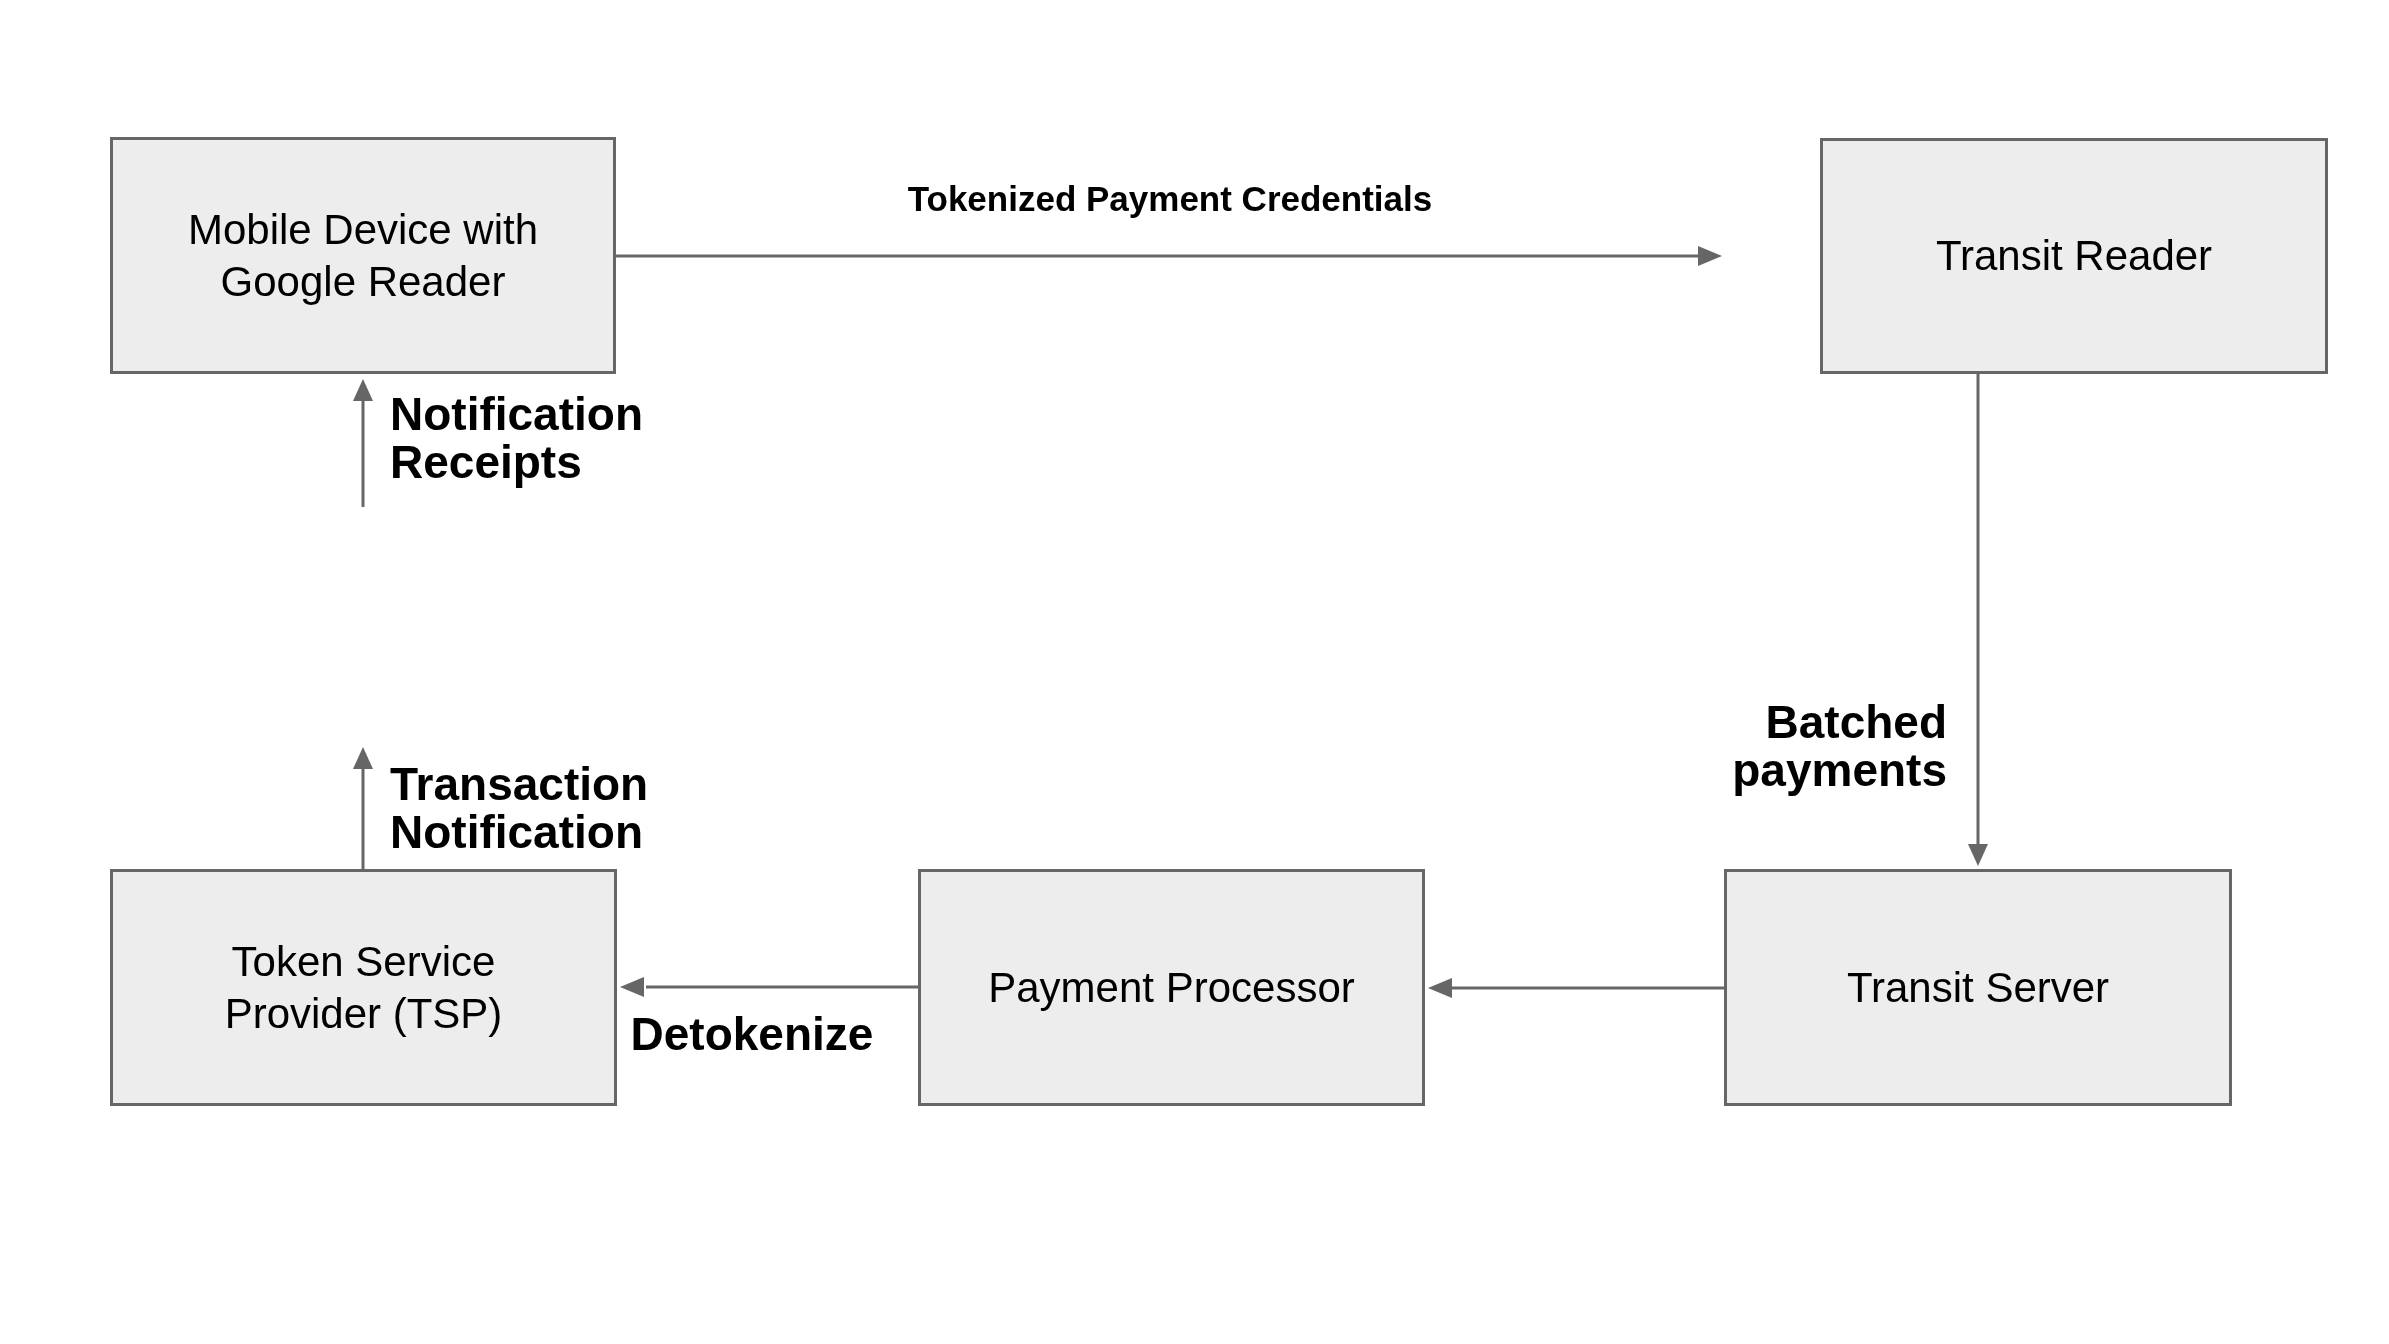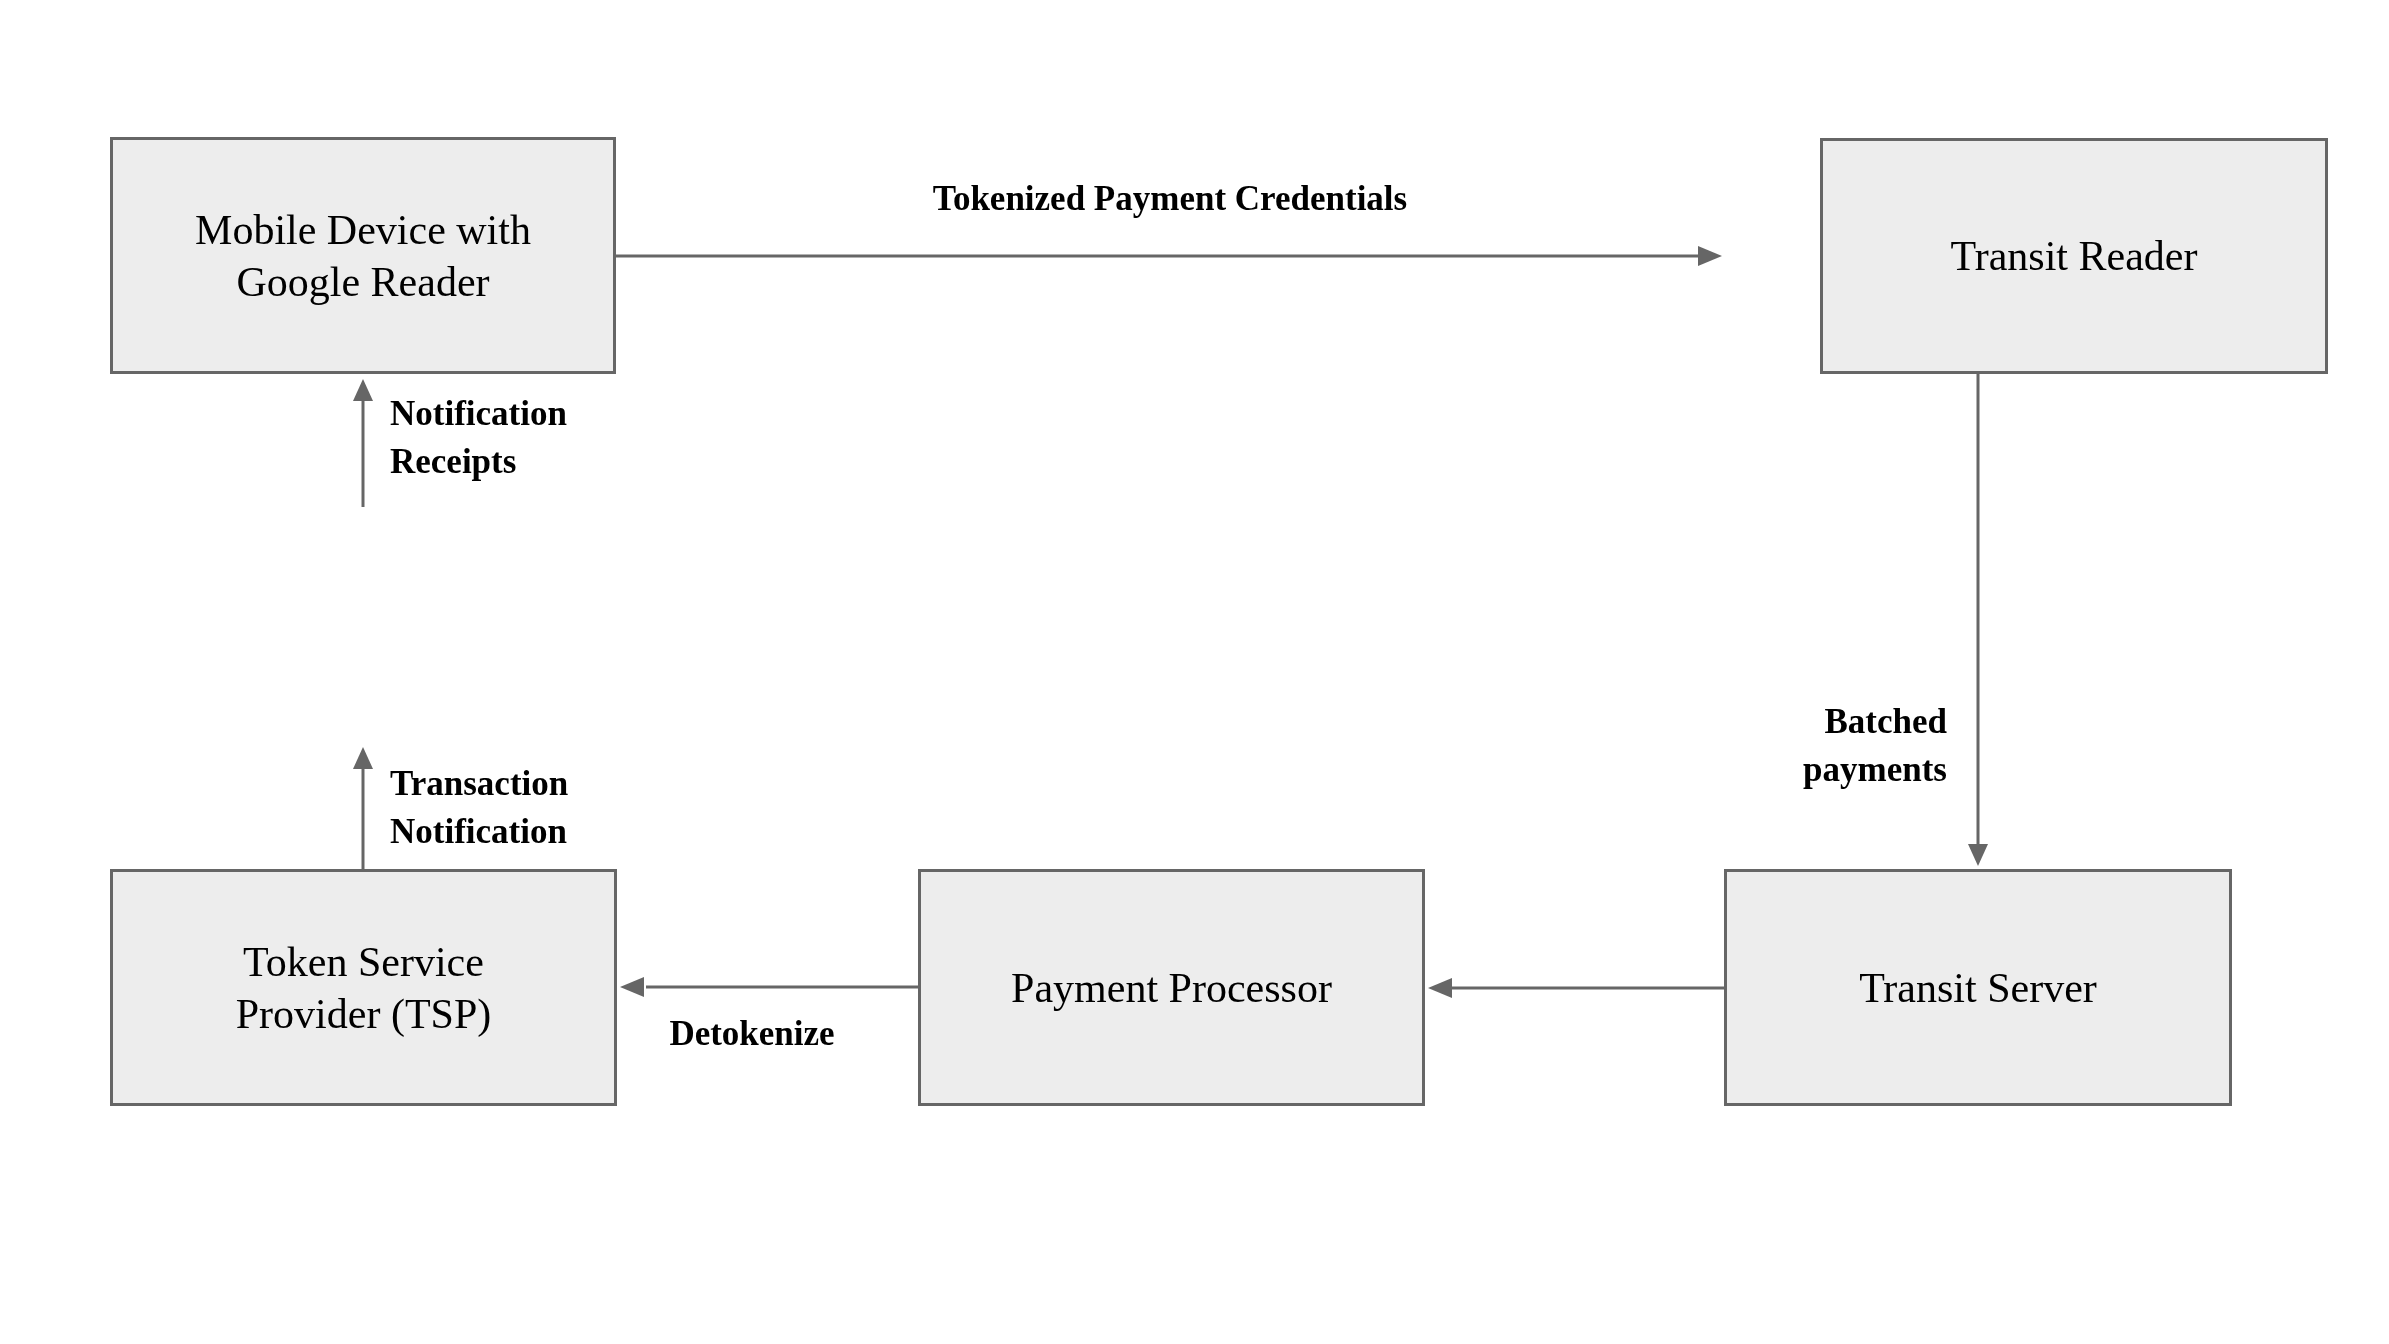--- a/index.html
+++ b/index.html
@@ -7,21 +7,21 @@
     --node-fill:#ededed;
     --node-border:#666666;
     --arrow:#666666;
     --text:#000000;
   }
   html,body{margin:0;padding:0;background:var(--bg);}
   #canvas{
     position:relative;
     width:2389px;height:1344px;
     background:var(--bg);
-    font-family:Liberation Serif, serif;
+    font-family:Liberation Sans, sans-serif;
     color:var(--text);
     overflow:hidden;
   }
   #connectors{position:absolute;left:0;top:0;width:2389px;height:1344px;}
   #connectors line{stroke:var(--arrow);stroke-width:3;}
   #connectors polygon{fill:var(--arrow);stroke:none;}
   .node{
     position:absolute;
     box-sizing:border-box;
     background:var(--node-fill);
@@ -33,21 +33,21 @@
     font-size:42px;
     line-height:52px;
     font-weight:400;
     color:var(--text);
   }
   .tline{display:block;}
   .edge-label{
     position:absolute;
     font-weight:700;
     color:var(--text);
-    font-size:35px;
+    font-size:46px;
     line-height:48px;
     white-space:nowrap;
   }
   .edge-label.big{
     font-size:35px;
     line-height:50px;
     text-align:center;
   }
   .align-left{text-align:left;}
   .align-right{text-align:right;}

